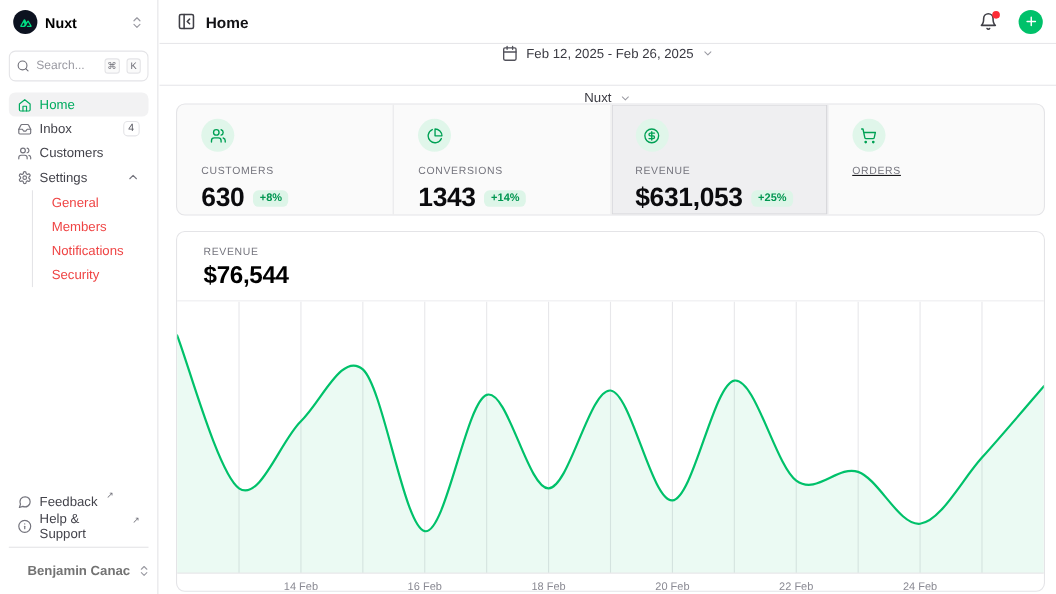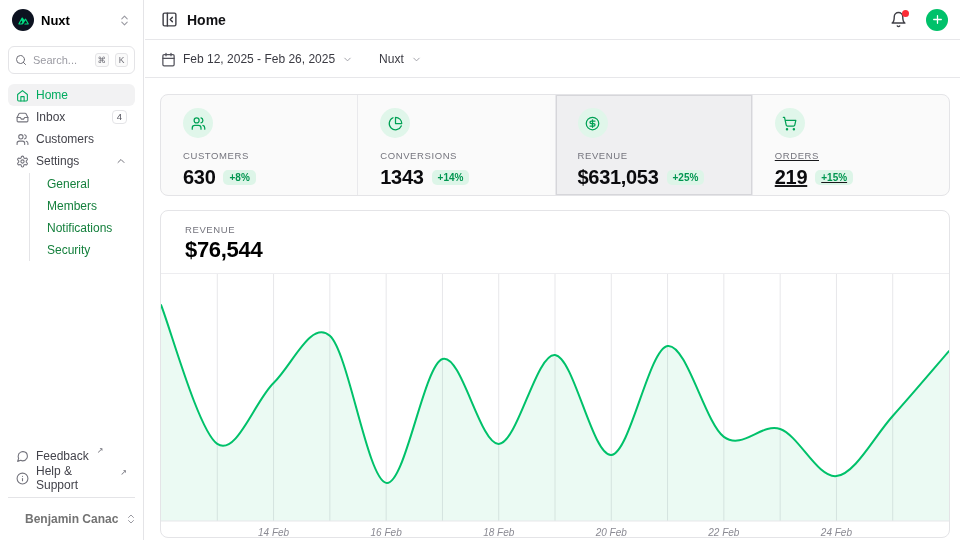--- a/index.html
+++ b/index.html
@@ -23,64 +23,64 @@
   .nav { padding:0 8px; }
   .nav-item { height:22px; display:flex; align-items:center; gap:7px; padding:0 8px;
     border-radius:6px; font-size:12px; color:#43434b; cursor:pointer; }
   .nav-item .icon { color:#74747d; }
   .nav-item.active { background:#f2f2f3; color:#00ab5f; font-weight:500; }
   .nav-item.active .icon { color:#00ab5f; }
   .count-badge { margin-left:auto; font-size:9.5px; color:#55555e; border:1px solid #e4e4e7;
     border-radius:4px; padding:1px 4px; line-height:1.1; background:#fff; }
   .trail { margin-left:auto; color:#74747d; }
   .sub-list { margin:1px 8px 0 21px; border-left:1px solid #e4e4e7; padding-left:17px; }
-  .sub-item { height:22px; line-height:22px; font-size:12px; color:#15803d; cursor:pointer; }
+  .sub-item { height:22px; line-height:22px; font-size:12px; color:#ef4444; cursor:pointer; }
   .side-footer { margin-top:auto; padding:0 8px 0; }
   .ext { font-size:8px; color:#74747d; margin-left:1px; align-self:flex-start; line-height:1.6; }
   .side-sep { border-top:1px solid #e4e4e7; margin:8px 0 0; }
   .user-row { height:36px; display:flex; align-items:center; gap:7px; padding:0 10px; cursor:pointer; margin:3px 0; }
   .avatar { width:20px; height:20px; border-radius:50%;
     background:radial-gradient(circle at 50% 35%, #6b6560 0%, #3a3734 55%, #211f1d 100%); }
   .user-name { font-size:12px; font-weight:600; color:#737373; flex:1; white-space:nowrap; }
 
   
   #header { position:absolute; left:145px; right:0; top:0; height:40px; border-bottom:1px solid #e7e7ea;
     display:flex; align-items:center; gap:9px; padding:0 12px 0 16px; background:#fff; }
   .page-title { font-size:14px; font-weight:700; color:#121215; flex:1; }
   .bell-wrap { position:relative; margin-right:10px; cursor:pointer; color:#3f3f46; }
   .bell-dot { position:absolute; top:-1px; right:-2px; width:7px; height:7px; border-radius:50%; background:#fb2c36; }
   .plus-btn { width:22px; height:22px; border-radius:50%; background:#00c16a; border:none;
     display:flex; align-items:center; justify-content:center; cursor:pointer; }
   #toolbar { position:absolute; left:145px; right:0; top:41px; height:37px; border-bottom:1px solid #e7e7ea;
-    display:flex; align-items:center; gap:26px; padding:0 16px; background:#fff; }
+    display:flex; align-items:center; gap:26px; padding:0 16px; background:#fff;flex-direction:column; }
   .tool-group { display:flex; align-items:center; gap:7px; cursor:pointer; color:#3f3f46; }
   .tool-text { font-size:12px; font-weight:500; color:#3a3a42; }
   .chev { color:#9a9aa2; }
 
   
   #stats { position:absolute; left:160px; right:10px; top:94px; height:102px;
     border:1px solid #e4e4e7; border-radius:8px; background:#fafafa; display:flex; overflow:hidden; }
   .stat-cell { flex:1; padding:13px 22px; border-right:1px solid #e9e9ec; cursor:pointer; }
   .stat-cell:last-child { border-right:none;text-decoration:underline; }
   .stat-cell.selected { background:#efeff1; box-shadow:inset 0 0 0 1px #d6d6da; }
   .stat-ico { width:30px; height:30px; border-radius:50%; background:#e0f6ea;
     display:flex; align-items:center; justify-content:center; color:#00a155; }
   .stat-label { margin-top:12px; font-size:9.5px; letter-spacing:.6px; color:#74747d; font-weight:500; }
   .stat-row { margin-top:5px; display:flex; align-items:center; gap:8px; }
-  .stat-value { font-size:20px; font-weight:700; color:#0b0b0e; letter-spacing:-.3px; }
+  .stat-value { font-size:24px; font-weight:700; color:#0b0b0e; letter-spacing:-.3px; }
   .stat-delta { background:#ddf5e8; color:#009650; font-size:10px; font-weight:600;
     padding:2px 6px; border-radius:5px; }
 
   
   #chart-card { position:absolute; left:160px; right:10px; top:210px; height:328px;
     border:1px solid #e4e4e7; border-radius:8px; background:#fff; overflow:hidden; }
   .chart-head { padding:13px 24px 10px; border-bottom:1px solid #ededf0; }
   .chart-label { font-size:9.5px; letter-spacing:.6px; color:#74747d; font-weight:500; }
   .chart-value { margin-top:2px; font-size:22px; font-weight:700; color:#000000; letter-spacing:-.3px; }
-  #plot { position:relative;font-style:italic; }
+  #plot { position:relative; }
 </style>
 </head>
 <body>
 
 <aside id="sidebar">
   <div class="ws-row">
     <span class="ws-logo icon">
       <svg width="13" height="13" viewBox="0 0 24 24">
           <path fill="#00dc82" d="M13.3 19.5h7.2c.23 0 .45-.06.64-.17a1.28 1.28 0 0 0 .47-1.75L16.8 9.1a1.28 1.28 0 0 0-2.22 0l-1.28 2.2-2.5-4.33a1.28 1.28 0 0 0-2.22 0L2.67 17.58a1.28 1.28 0 0 0 .47 1.75c.2.11.41.17.64.17h4.52c1.79 0 3.11-.79 4.02-2.32l2.2-3.82 1.18-2.04 3.55 6.14h-4.73l-1.22 2.04Zm-5.07-2.05H5.07l3.16-5.45 1.58 2.73-1.06 1.83c-.4.7-.86.89-1.52.89Z"></path>
         </svg>
@@ -285,24 +285,20 @@
   </div>
   <div class="stat-cell">
     <span class="stat-ico">
       <svg width="15" height="15" viewBox="0 0 24 24" fill="none" stroke="currentColor" stroke-width="2" stroke-linecap="round" stroke-linejoin="round">
           <circle cx="8" cy="21" r="1"></circle>
           <circle cx="19" cy="21" r="1"></circle>
           <path d="M2.05 2.05h2l2.66 12.42a2 2 0 0 0 2 1.58h9.78a2 2 0 0 0 1.95-1.57l1.65-7.43H5.12"></path>
         </svg>
     </span>
     <div class="stat-label">ORDERS</div>
-    <div class="stat-row">
-      <span class="stat-value">219</span>
-      <span class="stat-delta">+15%</span>
-    </div>
   </div>
 </section>
 
 <section id="chart-card">
   <div class="chart-head">
     <div class="chart-label">REVENUE</div>
     <div class="chart-value">$76,544</div>
   </div>
   <div id="plot">
       <svg width="788" height="267">

